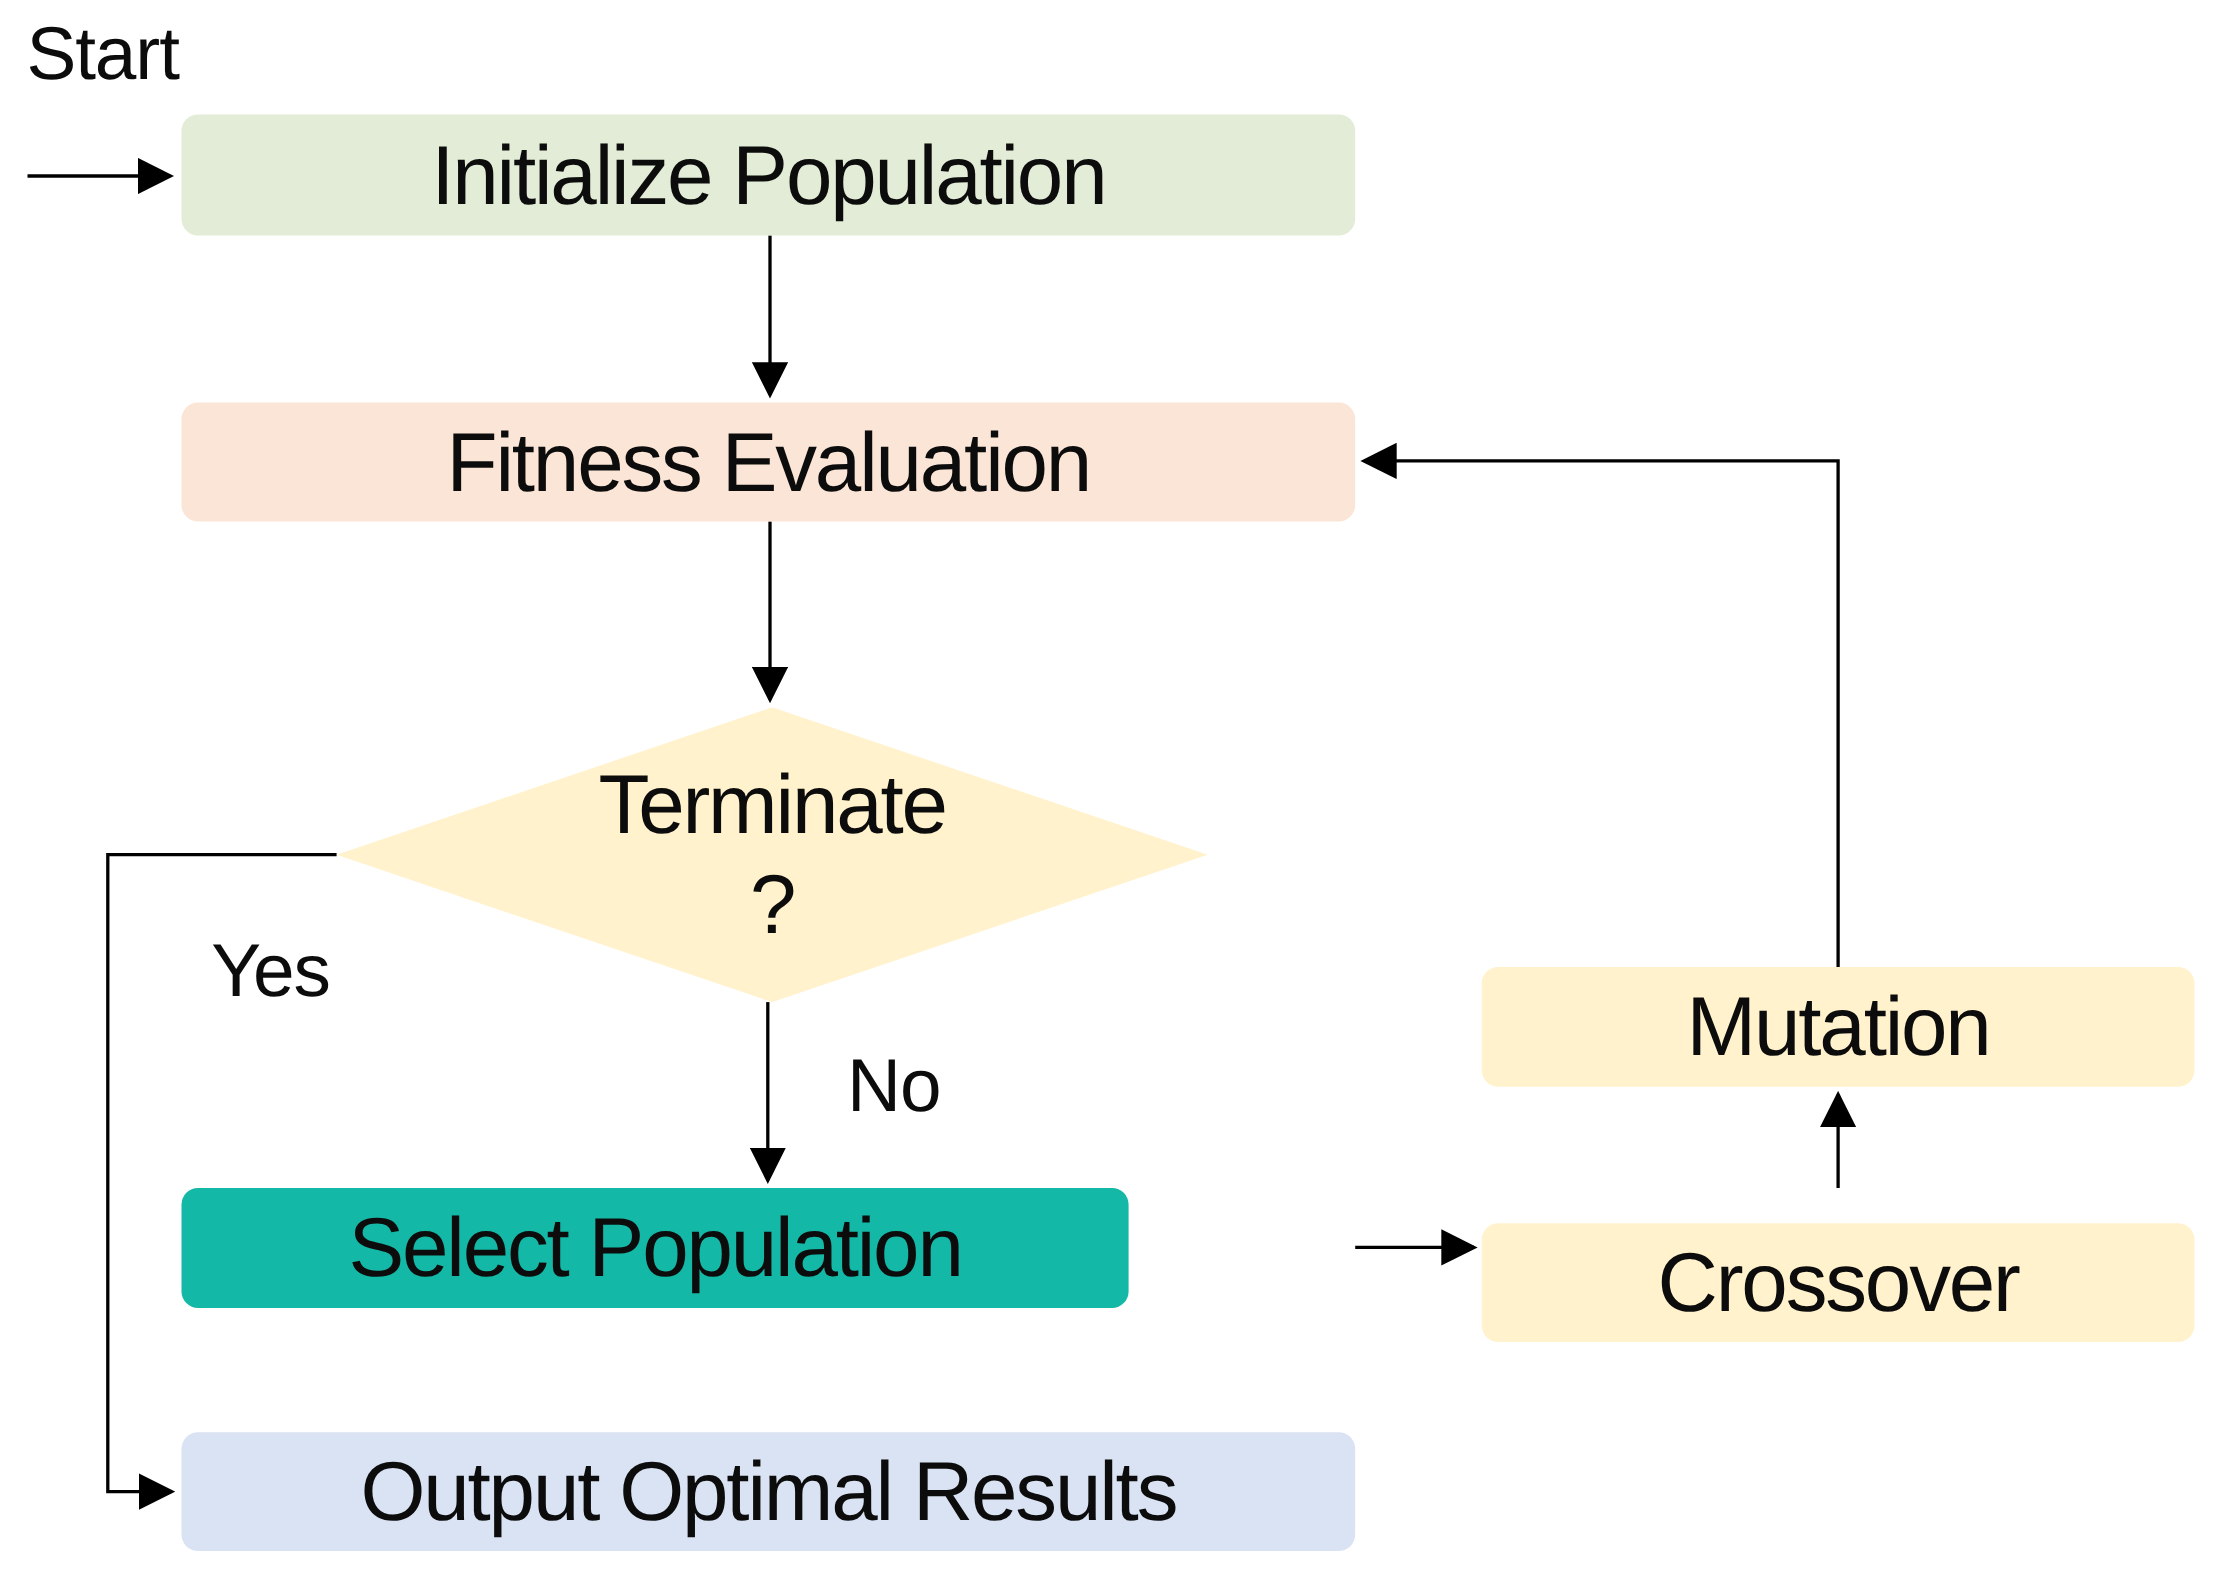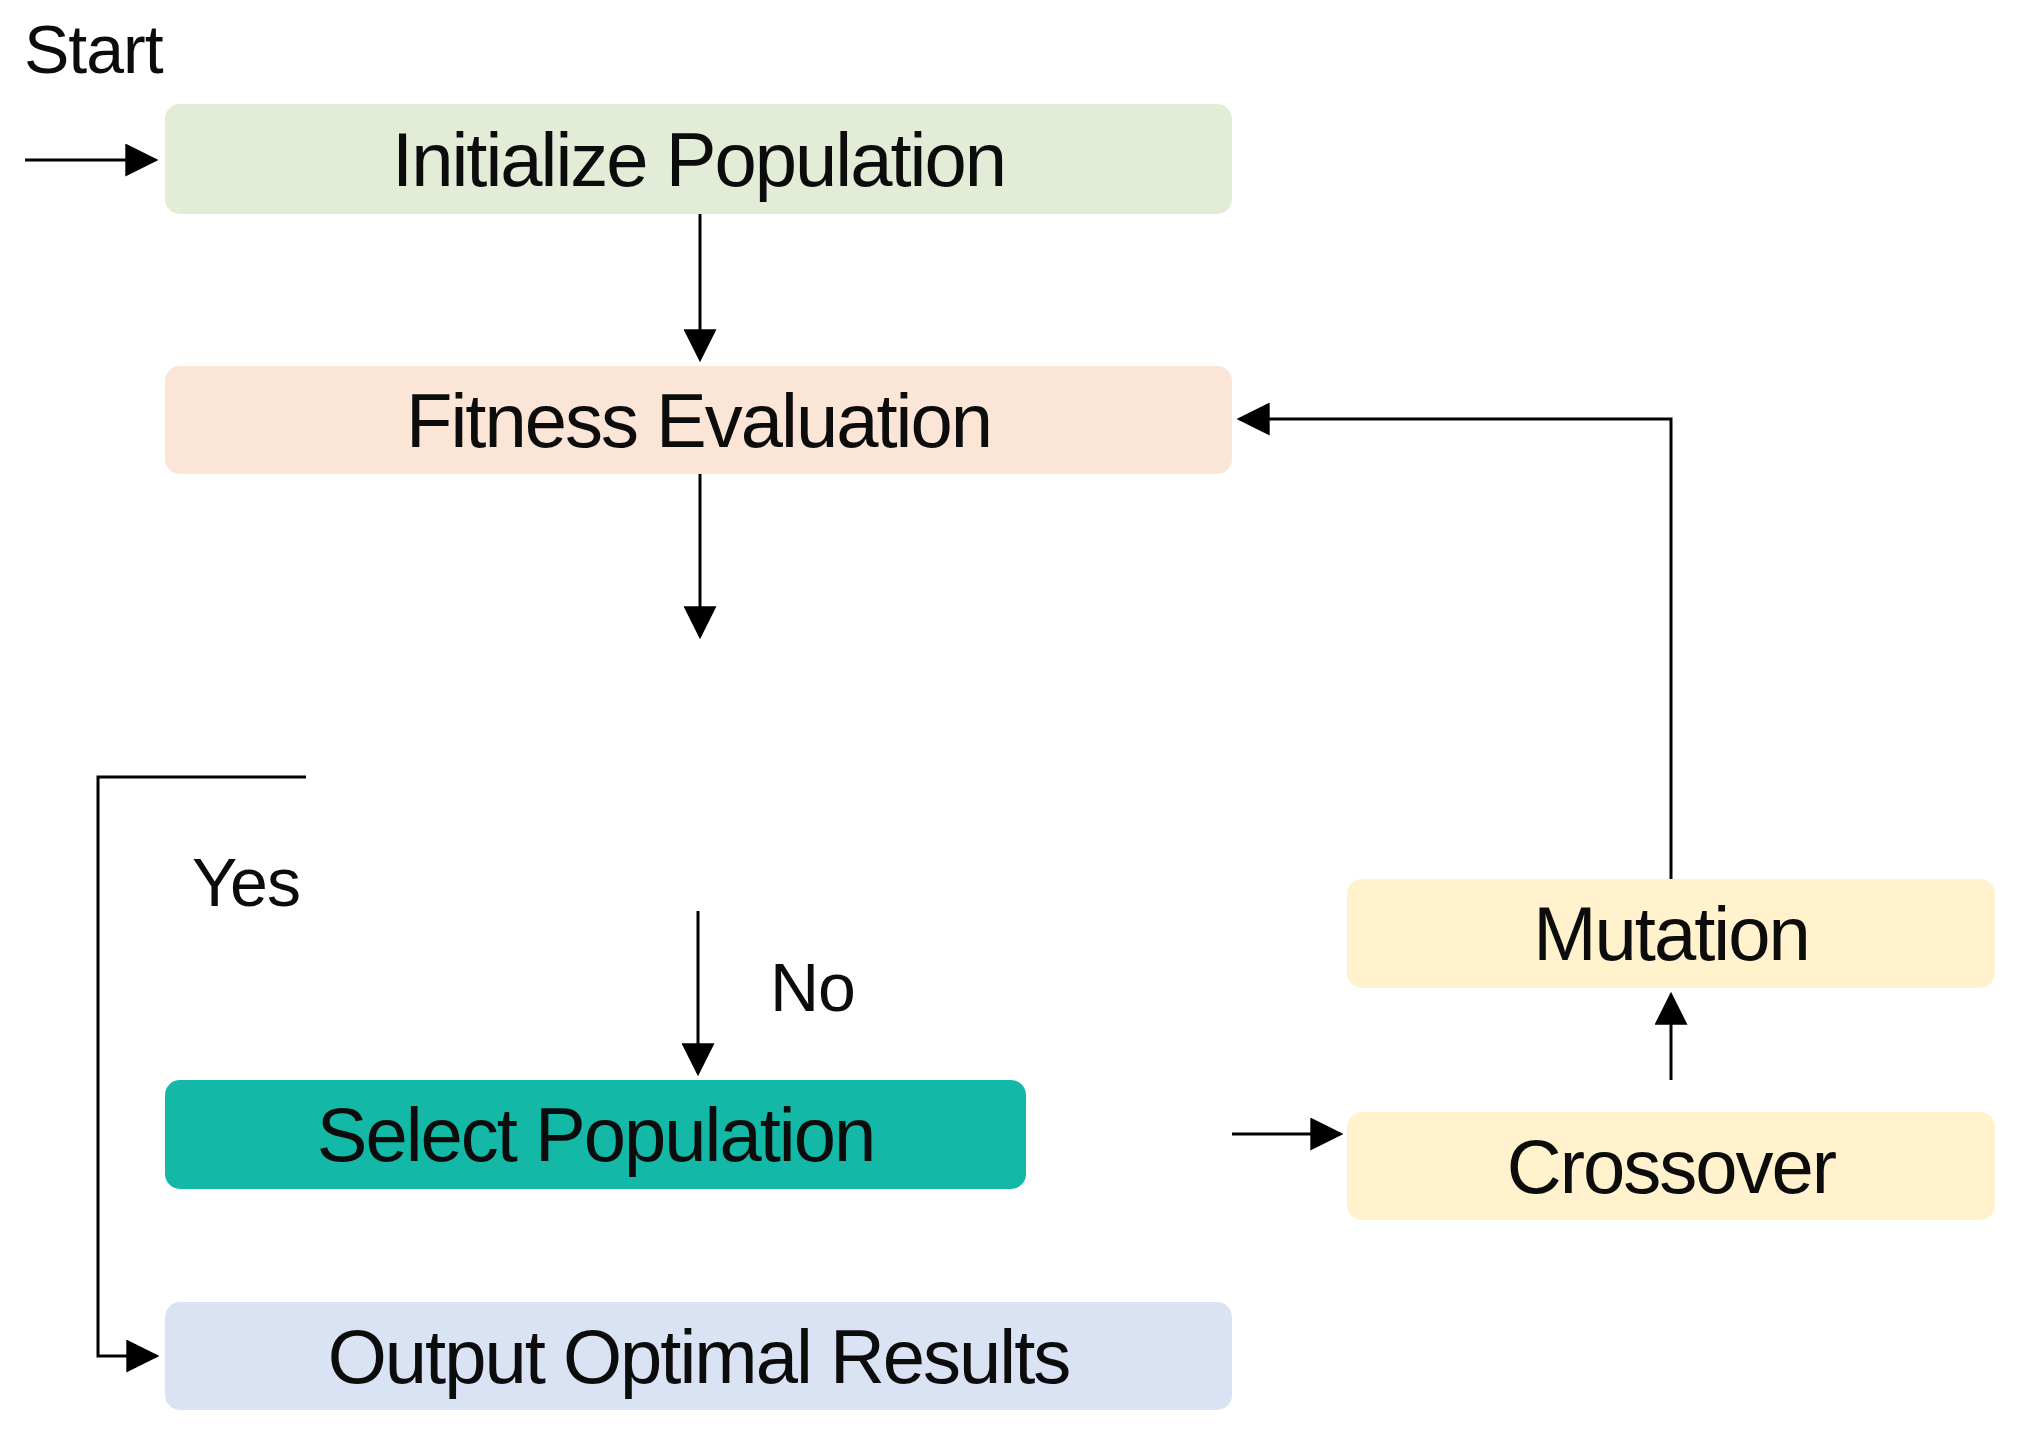--- a/index.html
+++ b/index.html
@@ -89,20 +89,24 @@
   <div class="float-label" style="left:770px; top:948px;">No</div>
 
   <div class="node" style="left: 165px; top: 104px; width: 1067px; height: 110px; background-color: rgb(226, 236, 214);">
     <span>Initialize Population</span>
   </div>
 
   <div class="node" style="left: 165px; top: 366px; width: 1067px; height: 108px; background-color: rgb(251, 229, 214);">
     <span>Fitness Evaluation</span>
   </div>
 
+  <div class="node diamond" style="left: 306px; top: 643px; width: 792px; height: 268px; background-color: rgb(255, 242, 204);">
+    <span>Terminate</span>
+    <span>?</span>
+  </div>
 
   <div class="node" style="left: 165px; top: 1080px; width: 861px; height: 109px; background-color: #14b8a6;">
     <span>Select Population</span>
   </div>
 
   <div class="node" style="left: 165px; top: 1302px; width: 1067px; height: 108px; background-color: rgb(218, 227, 243);">
     <span>Output Optimal Results</span>
   </div>
 
   <div class="node" style="left: 1347px; top: 879px; width: 648px; height: 109px; background-color: rgb(255, 242, 204);">

